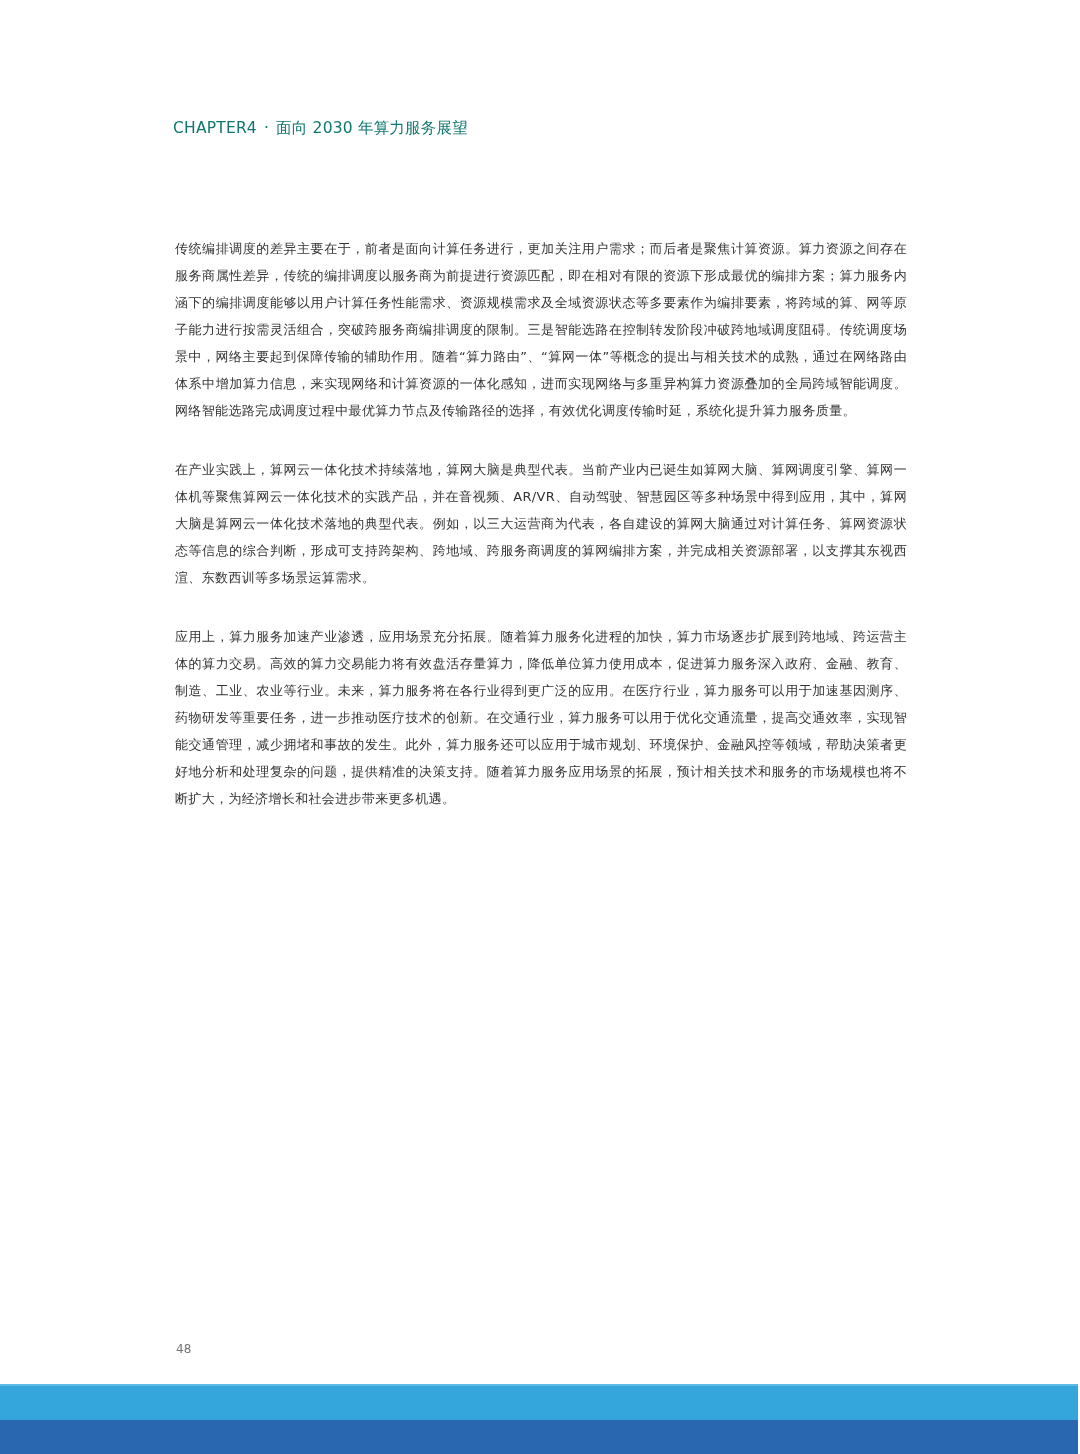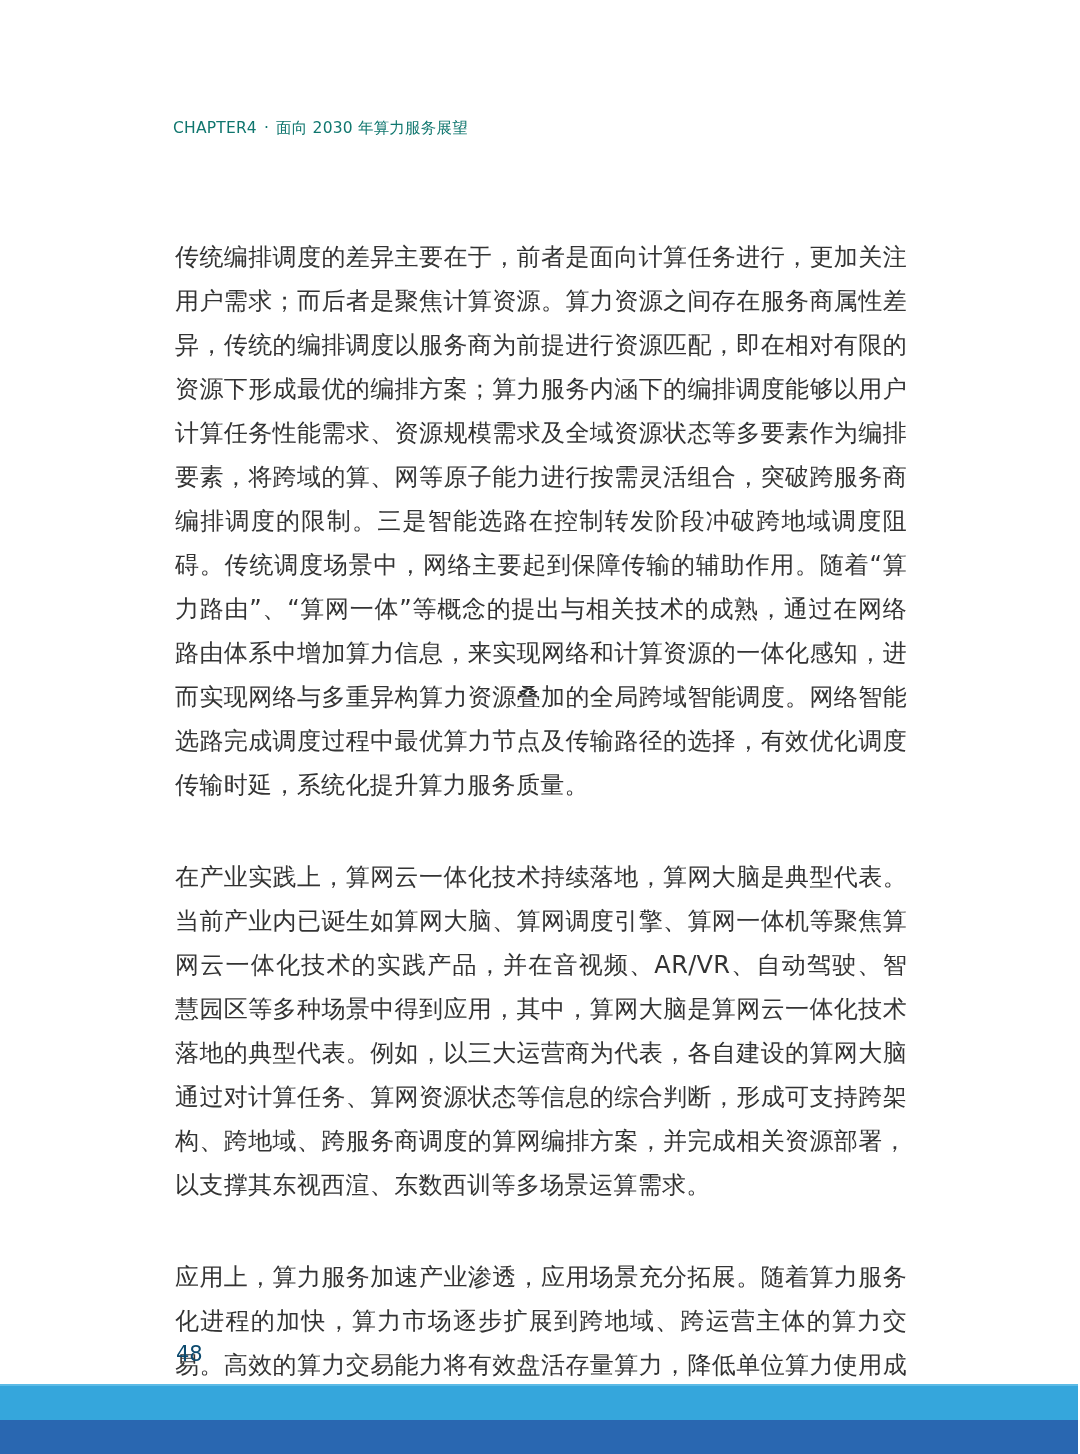--- a/index.html
+++ b/index.html
@@ -28,36 +28,36 @@
       margin: 0 7px;
     }
     .body-text {
       position: absolute;
       left: 175px;
       top: 235px;
       width: 732px;
     }
     .para {
       margin: 0;
-      font-size: 24px;
-      line-height: 44px;
+      font-size: 13px;
+      line-height: 27px;
       text-align: justify;
       text-align-last: left;
       color: #333333;
       letter-spacing: 0.35px;
     }
     .para + .para {
-      margin-top: 48px;
+      margin-top: 32px;
     }
     .page-number {
       position: absolute;
       left: 176px;
       top: 1342px;
-      font-size: 21px;
-      color: #0c4a6e;
+      font-size: 12px;
+      color: #737373;
     }
     .band-light {
       position: absolute;
       left: 0;
       top: 1384px;
       width: 1078px;
       height: 36px;
       background: #35a6dc;
     }
     .band-light::before {

